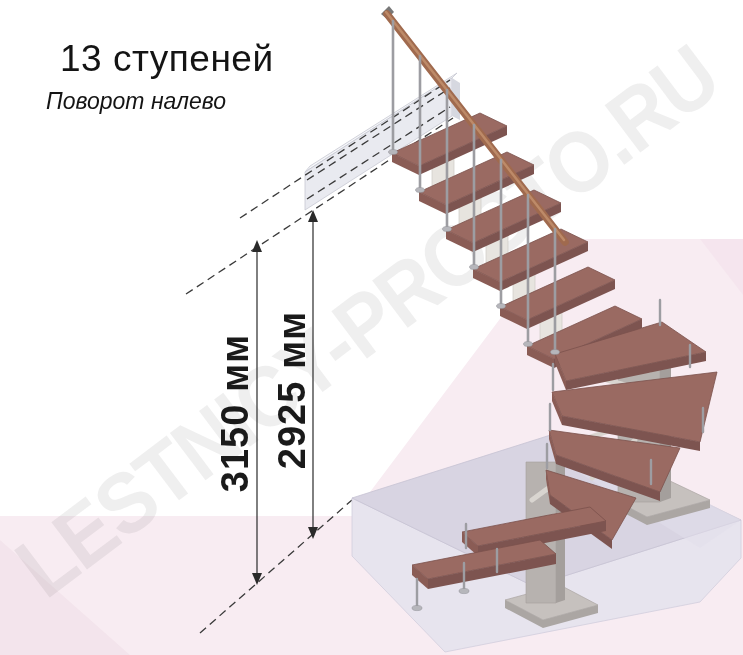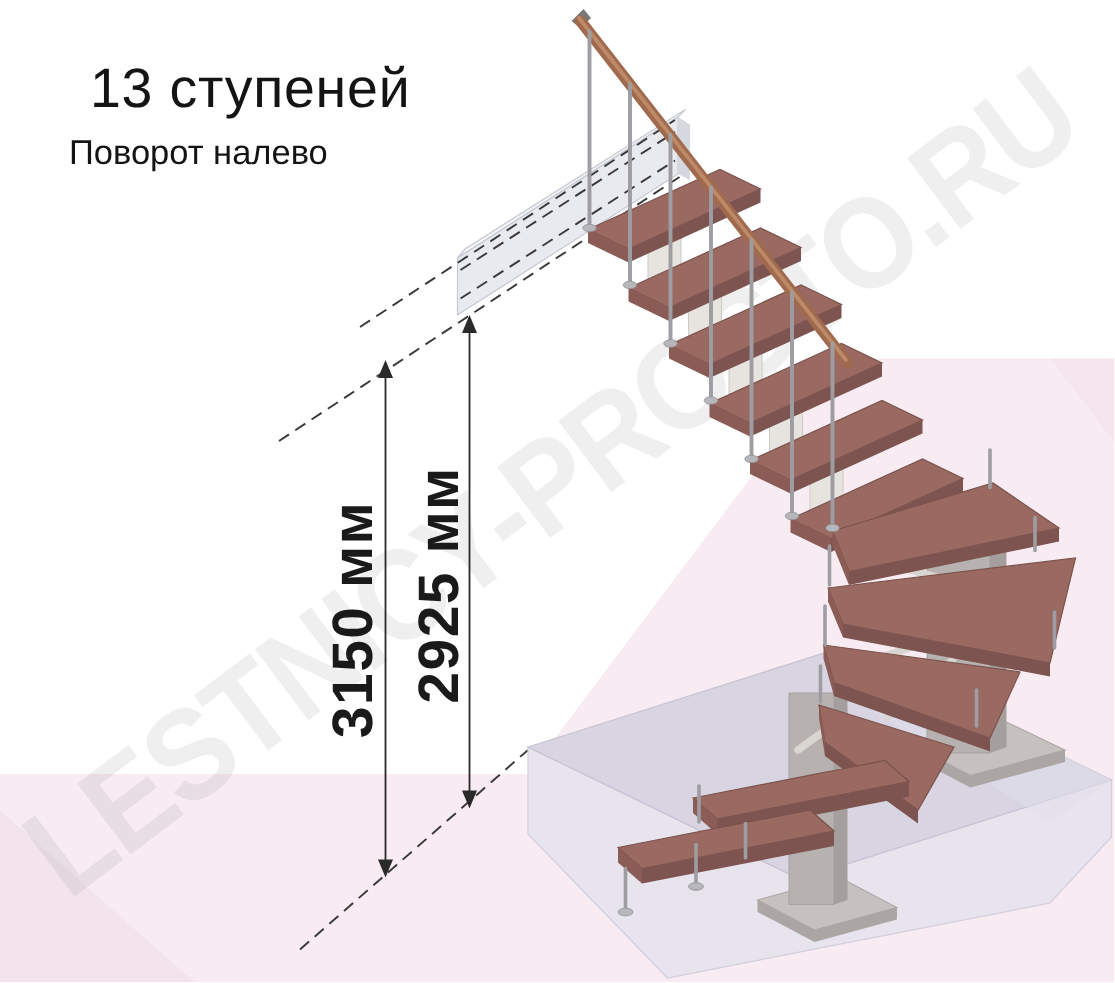--- a/index.html
+++ b/index.html
@@ -6,21 +6,21 @@
   .stage{
     position:relative;width:743px;height:655px;background:#ffffff;overflow:hidden;
     font-family:"Liberation Sans",sans-serif;
   }
   .stage svg{position:absolute;left:0;top:0;}
   .page-title{
     position:absolute;left:60px;top:38px;font-size:37px;color:#141414;
     letter-spacing:.5px;white-space:nowrap;
   }
   .page-subtitle{
-    position:absolute;left:46px;top:88px;font-size:23px;color:#141414;white-space:nowrap;
+    position:absolute;left:46px;top:88px;font-size:23px;color:#141414;white-space:nowrap;font-style:italic;
   }
   .dim-text{font-size:38px;font-weight:bold;fill:#1a1a1a;letter-spacing:1px;}
   .wm{font-size:86px;font-weight:bold;fill:#4a4a4a;fill-opacity:0.085;letter-spacing:-2px;}
   .dash{stroke:#3a3a3a;stroke-width:1.3;stroke-dasharray:8 5;fill:none;}
   .dimline{stroke:#2a2a2a;stroke-width:1.2;}
   .arrow{fill:#2a2a2a;}
   .tread-top{fill:#9a6a62;stroke:#7b524c;stroke-width:0.8;}
   .tread-riser{fill:#7d5450;}
   .tread-end{fill:#8a5c55;}
   .baluster{stroke:#9d9da2;stroke-width:2.6;stroke-linecap:round;}

